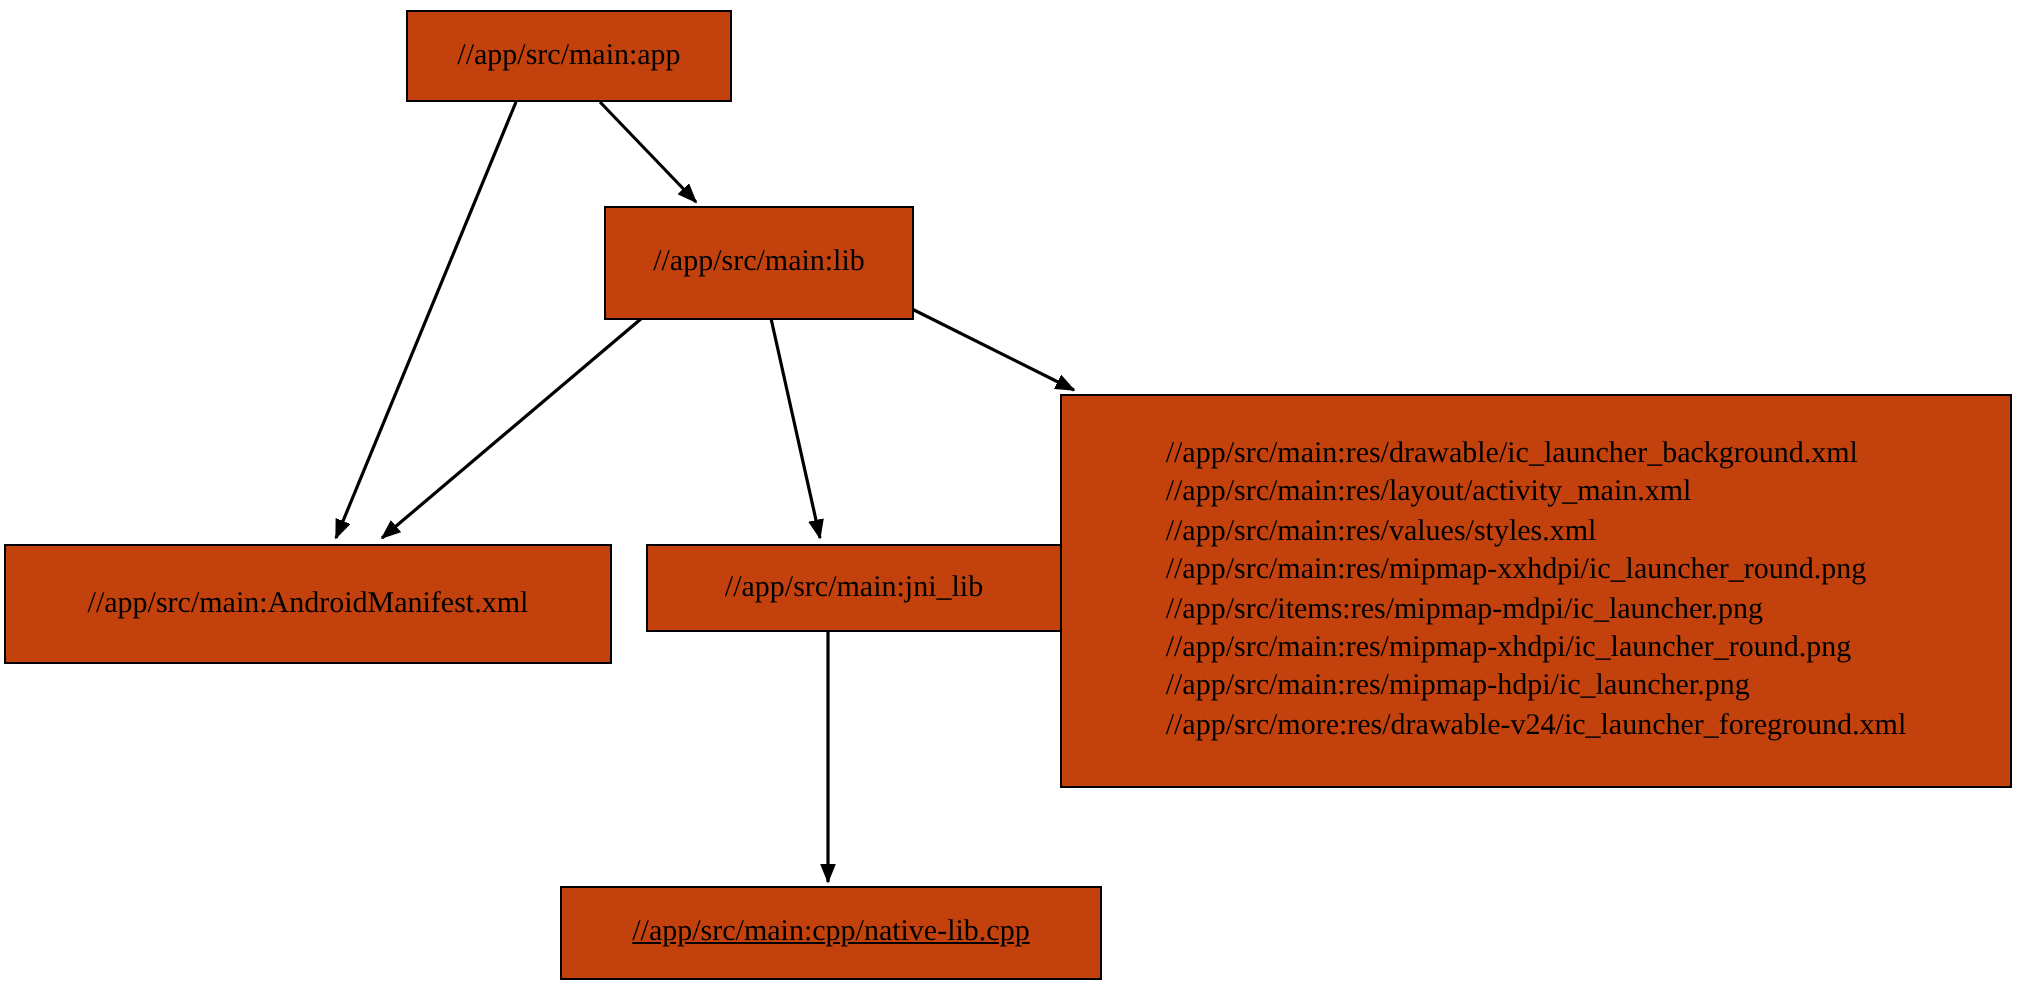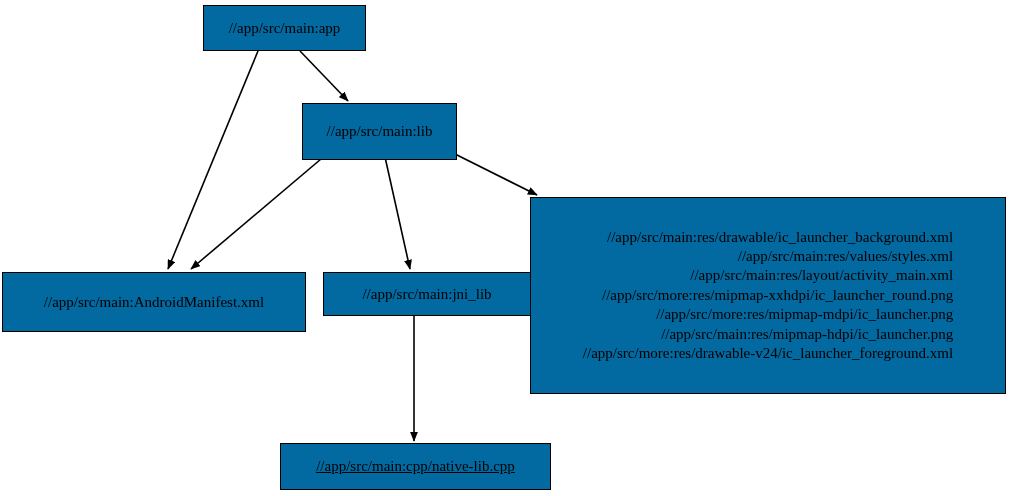--- a/index.html
+++ b/index.html
@@ -18,25 +18,25 @@
     position: absolute;
     left: 0;
     top: 0;
     width: 1018px;
     height: 496px;
   }
   .node-box {
     position: absolute;
     box-sizing: border-box;
     border: 1px solid #000000;
-    background: #0369a1;
+    background: #c2410c;
     display: flex;
     align-items: center;
     justify-content: center;
-    text-align: right;
+    text-align: left;
     color: #000000;
     font-family: "Liberation Serif", "DejaVu Serif", serif;
     font-size: 15px;
     line-height: 1.0;
     white-space: nowrap;
   }
   .node-label {
     display: block;
     padding: 0 10px;
   }
@@ -96,24 +96,25 @@
   <span class="node-label">//app/src/main:AndroidManifest.xml</span>
 </div>
 
 <div class="node-box" id="node-jni-lib">
   <span class="node-label">//app/src/main:jni_lib</span>
 </div>
 
 <div class="node-box node-multiline" id="node-res-group">
   <span class="node-label">
     <span class="multi-line-row">//app/src/main:res/drawable/ic_launcher_background.xml</span>
+    <span class="multi-line-row">//app/src/main:res/layout/activity_main.xml</span>
     <span class="multi-line-row">//app/src/main:res/values/styles.xml</span>
-    <span class="multi-line-row">//app/src/main:res/layout/activity_main.xml</span>
-    <span class="multi-line-row">//app/src/more:res/mipmap-xxhdpi/ic_launcher_round.png</span>
-    <span class="multi-line-row">//app/src/more:res/mipmap-mdpi/ic_launcher.png</span>
+    <span class="multi-line-row">//app/src/main:res/mipmap-xxhdpi/ic_launcher_round.png</span>
+    <span class="multi-line-row">//app/src/items:res/mipmap-mdpi/ic_launcher.png</span>
+    <span class="multi-line-row">//app/src/main:res/mipmap-xhdpi/ic_launcher_round.png</span>
     <span class="multi-line-row">//app/src/main:res/mipmap-hdpi/ic_launcher.png</span>
     <span class="multi-line-row">//app/src/more:res/drawable-v24/ic_launcher_foreground.xml</span>
   </span>
 </div>
 
 <div class="node-box" id="node-native-lib-cpp">
   <span class="node-label">//app/src/main:cpp/native-lib.cpp</span>
 </div>
 
 </body></html>

